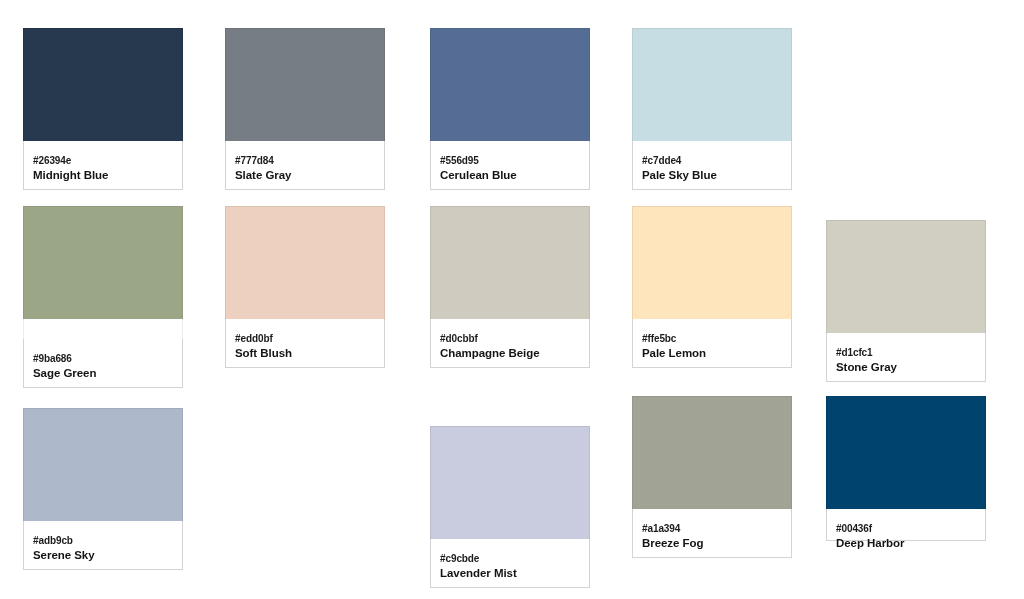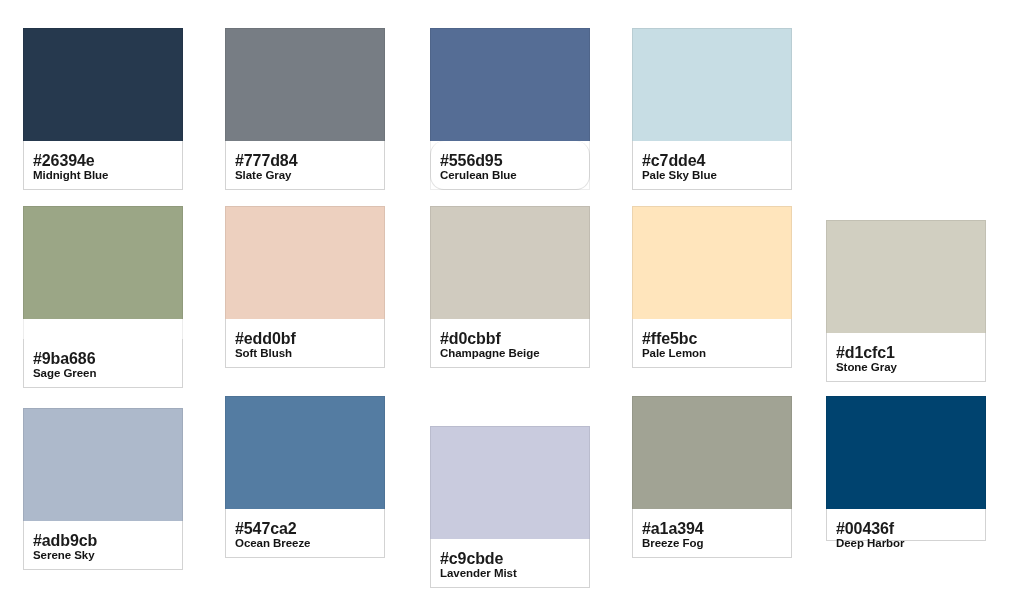--- a/index.html
+++ b/index.html
@@ -52,21 +52,21 @@
     position: absolute;
     left: 0;
     top: 0;
     right: 0;
     bottom: 0;
     border: 1px solid rgba(0, 0, 0, 0.07);
     pointer-events: none;
   }
 
   .swatch-hex {
-    font-size: 16px;
+    font-size: 10px;
     font-weight: bold;
     color: #1b1b1b;
     line-height: 14px;
     letter-spacing: -0.1px;
     white-space: nowrap;
   }
 
   .swatch-name {
     font-size: 11.5px;
     font-weight: bold;
@@ -89,21 +89,21 @@
     </div>
     <div class="swatch-card" style="left: 225px; top: 28px;">
       <div class="swatch-color" style="height: 113px; background: rgb(119, 125, 132);"></div>
       <div class="swatch-meta" style="height: 49px;">
         <div class="swatch-hex">#777d84</div>
         <div class="swatch-name">Slate Gray</div>
       </div>
     </div>
     <div class="swatch-card" style="left: 430px; top: 28px;">
       <div class="swatch-color" style="height: 113px; background: rgb(85, 109, 149);"></div>
-      <div class="swatch-meta" style="height: 49px; border-radius: 14px;">
+      <div class="swatch-meta" style="height: 49px;">
         <div class="swatch-hex">#556d95</div>
         <div class="swatch-name">Cerulean Blue</div>
       </div>
     </div>
     <div class="swatch-card" style="left: 632px; top: 28px;">
       <div class="swatch-color" style="height: 113px; background: rgb(199, 221, 228);"></div>
       <div class="swatch-meta" style="height: 49px;">
         <div class="swatch-hex">#c7dde4</div>
         <div class="swatch-name">Pale Sky Blue</div>
       </div>
@@ -143,27 +143,20 @@
         <div class="swatch-name">Stone Gray</div>
       </div>
     </div>
     <div class="swatch-card" style="left: 23px; top: 408px;">
       <div class="swatch-color" style="height: 113px; background: rgb(173, 185, 203);"></div>
       <div class="swatch-meta" style="height: 49px;">
         <div class="swatch-hex">#adb9cb</div>
         <div class="swatch-name">Serene Sky</div>
       </div>
     </div>
-    <div class="swatch-card" style="left: 225px; top: 396px;">
-      <div class="swatch-color" style="height: 113px; background: rgb(84, 124, 162);"></div>
-      <div class="swatch-meta" style="height: 49px;">
-        <div class="swatch-hex">#547ca2</div>
-        <div class="swatch-name">Ocean Breeze</div>
-      </div>
-    </div>
     <div class="swatch-card" style="left: 430px; top: 396px; margin-top: 30px;">
       <div class="swatch-color" style="height: 113px; background: rgb(201, 203, 222);"></div>
       <div class="swatch-meta" style="height: 49px;">
         <div class="swatch-hex">#c9cbde</div>
         <div class="swatch-name">Lavender Mist</div>
       </div>
     </div>
     <div class="swatch-card" style="left: 632px; top: 396px;">
       <div class="swatch-color" style="height: 113px; background: rgb(161, 163, 148);"></div>
       <div class="swatch-meta" style="height: 49px;">

